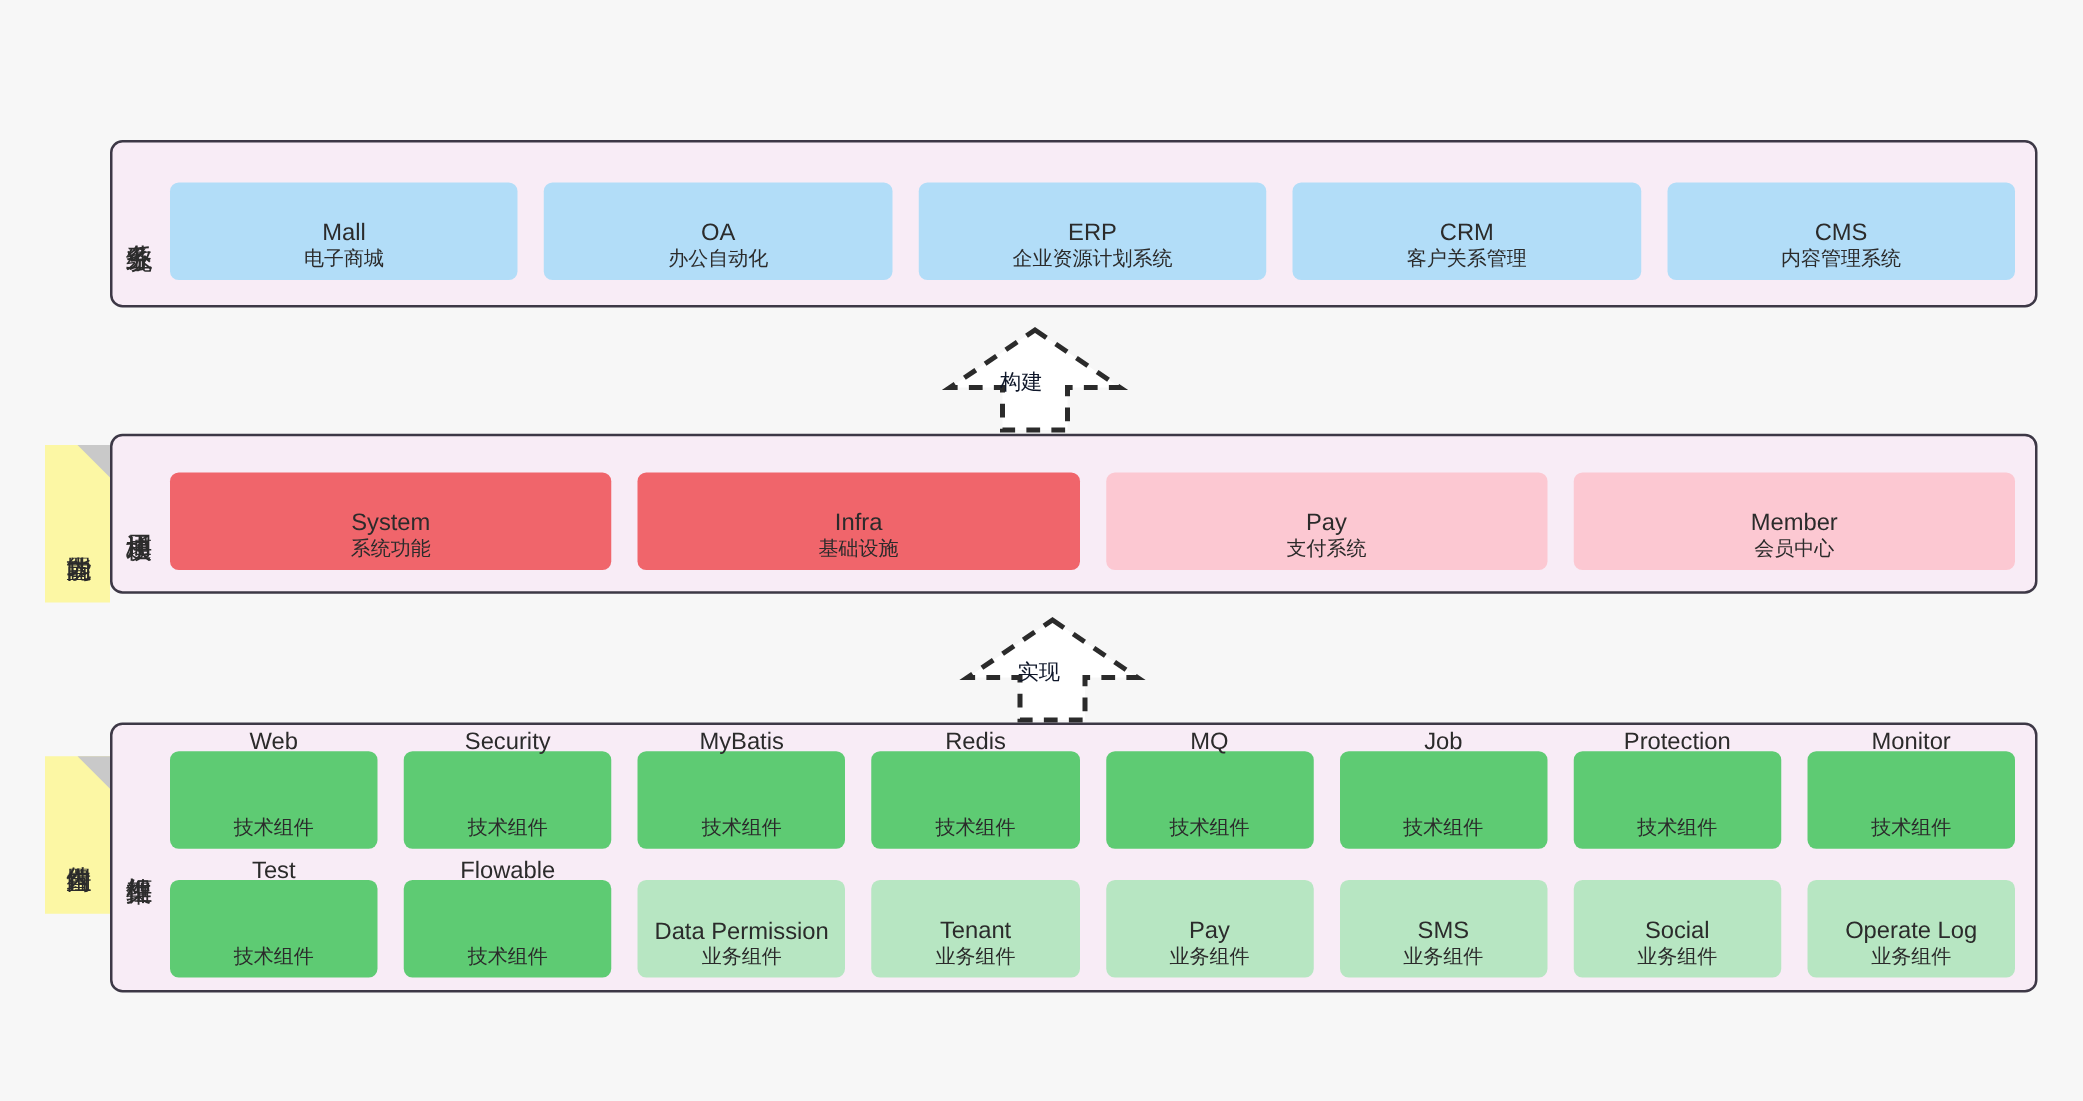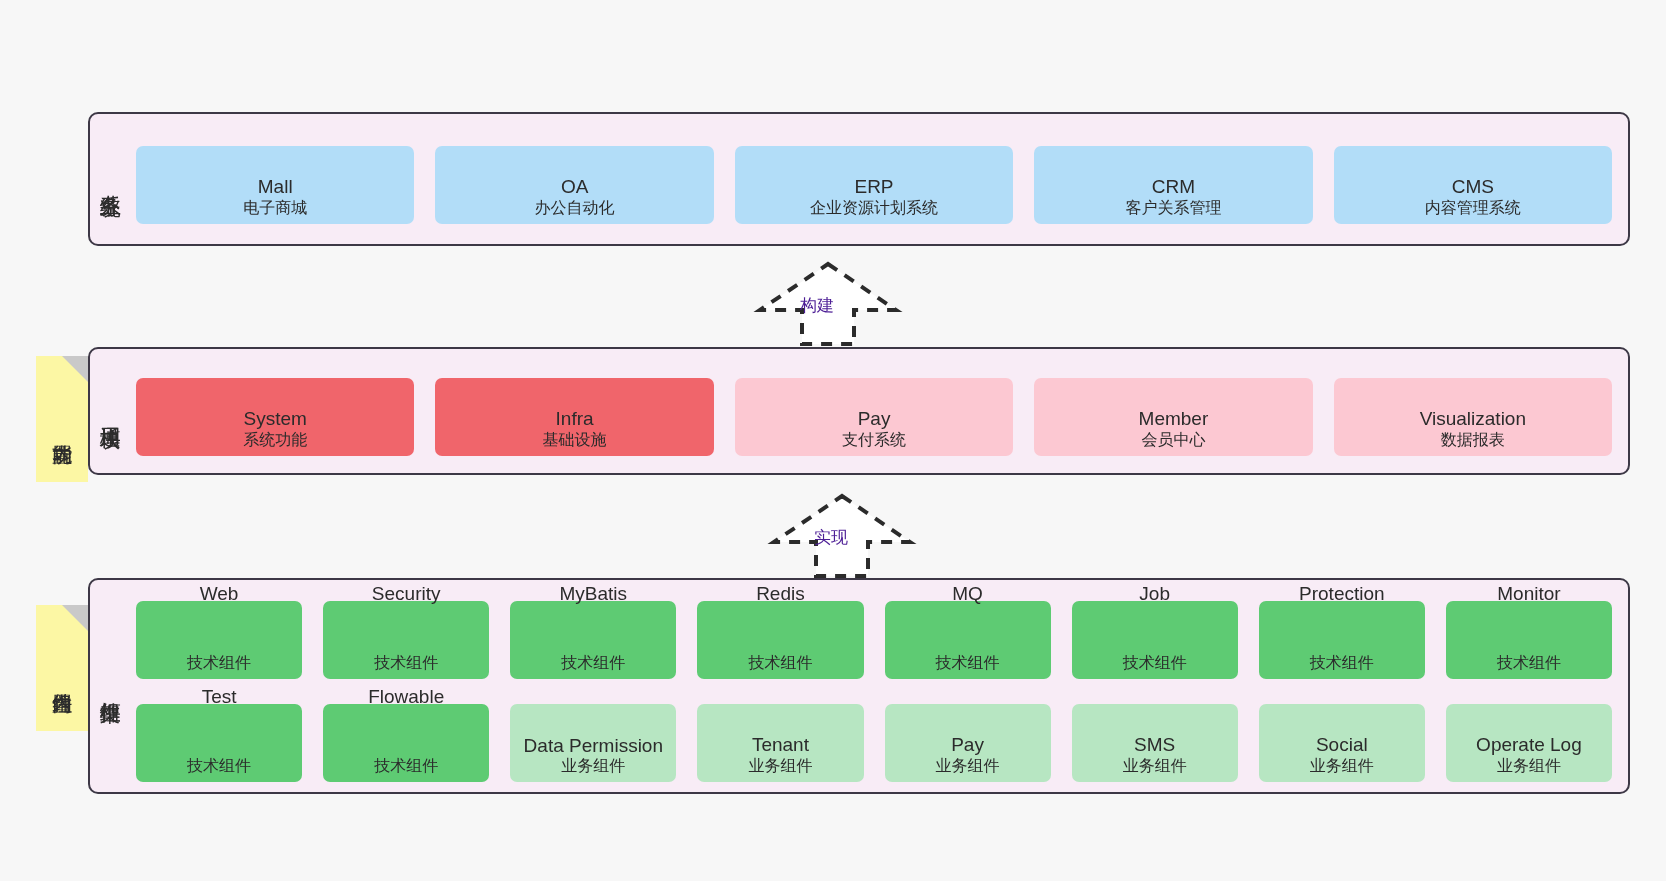--- a/index.html
+++ b/index.html
@@ -102,21 +102,21 @@
     border-top: 26px solid #c9c9c9;
     border-left: 26px solid transparent;
   }
   .sticky .label { position: relative; z-index: 2; padding-top: 20px; }
 
   
   .arrow { position: absolute; }
   .arrow svg { display: block; overflow: visible; }
   .arrow .arrow-label {
     position: absolute;
-    color: #4c1d95;
+    color: #0f172a;
     font-size: 17px;
     background: transparent;
     white-space: nowrap;
     user-select: none;
   }
 </style>
 </head>
 <body>
 
 <div id="stage">
@@ -174,24 +174,20 @@
           <span class="t2">基础设施</span>
         </div>
         <div class="cell c-pink tall">
           <span class="t1">Pay</span>
           <span class="t2">支付系统</span>
         </div>
         <div class="cell c-pink tall">
           <span class="t1">Member</span>
           <span class="t2">会员中心</span>
         </div>
-        <div class="cell c-pink tall">
-          <span class="t1">Visualization</span>
-          <span class="t2">数据报表</span>
-        </div>
       </div>
     </div>
   </div>
 
   <div class="arrow" id="arrow-implement" style="left:768px; top:490px; width:148px; height:90px;">
     <svg width="148" height="90" viewBox="0 0 148 90">
       <path d="M 74 6 L 142 52 L 100 52 L 100 86 L 48 86 L 48 52 L 6 52 Z" fill="#ffffff" stroke="#2b2b2b" stroke-width="4" stroke-dasharray="11 9" stroke-linejoin="miter"></path>
     </svg>
     <span class="arrow-label" style="left:46px; top:36px;">实现</span>
   </div>

